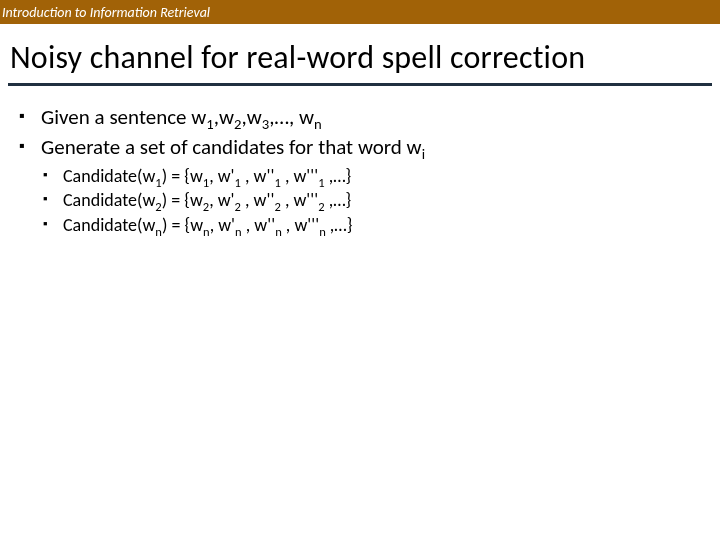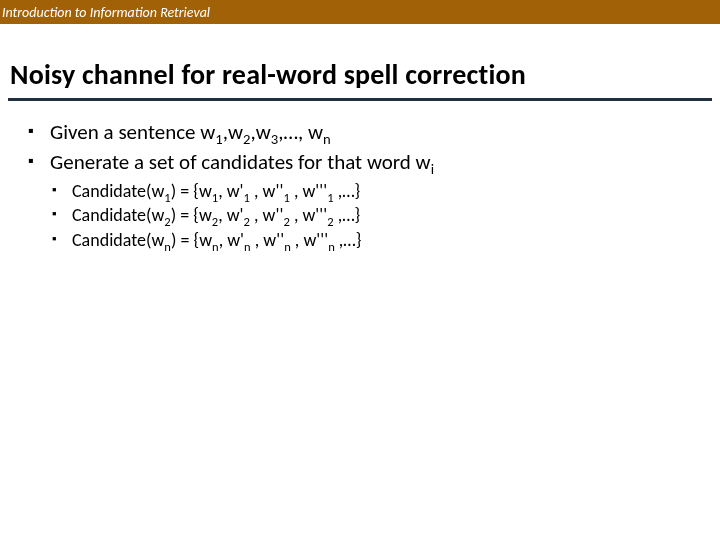--- a/index.html
+++ b/index.html
@@ -1,22 +1,22 @@
 <!DOCTYPE html>
 <html><head>
 <meta charset="utf-8">
 <style>
   * { margin: 0; padding: 0; box-sizing: border-box; }
   html, body { width: 720px; height: 540px; background: #fff; font-family: Calibri, "Segoe UI", Arial, sans-serif; color: #000; }
   .slide { width: 720px; height: 540px; position: relative; }
   .header-bar { background: #a16207; height: 24px; width: 100%; display: flex; align-items: center; padding-left: 2px; }
   .header-bar span { color: #fff; font-style: italic; font-size: 14px; font-family: Calibri, Arial, sans-serif; }
-  .title { font-size: 28px; font-weight: 700; color: #000; padding: 14px 10px 6px 10px; letter-spacing: 0.2px; margin-top: 19px; }
+  .title { font-size: 32px; font-weight: 400; color: #000; padding: 14px 10px 6px 10px; letter-spacing: 0.2px; }
   .title-rule { height: 3px; background: #203040; margin: 0 8px 18px 8px; }
-  .body { padding: 0 18px 0 28px; font-size: 21px; line-height: 1.25; }
+  .body { padding: 0 18px 0 19px; font-size: 21px; line-height: 1.25; }
   ul { list-style: none; }
   .b1 { position: relative; padding-left: 22px; margin-bottom: 4px; }
   .b1::before { content: "\25AA"; position: absolute; left: 0; top: 2px; font-size: 16px; color: #000; }
   .sub { margin: 4px 0 6px 0; }
   .b2 { position: relative; padding-left: 44px; margin-bottom: 2px; font-size: 18px; }
   .b2::before { content: "\25AA"; position: absolute; left: 24px; top: 2px; font-size: 13px; color: #000; }
   sub { font-size: 0.7em; vertical-align: sub; line-height: 0; }
 </style>
 </head>
 <body>

